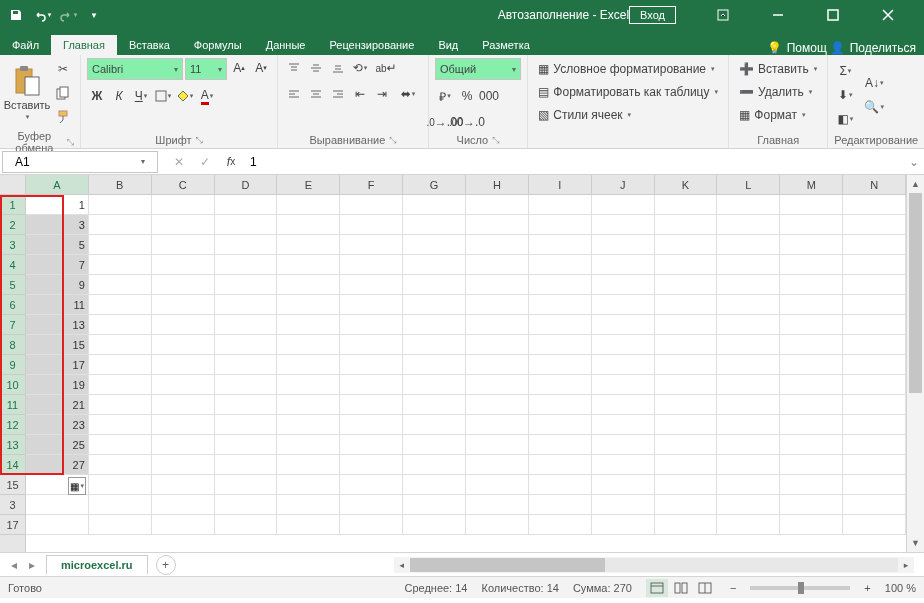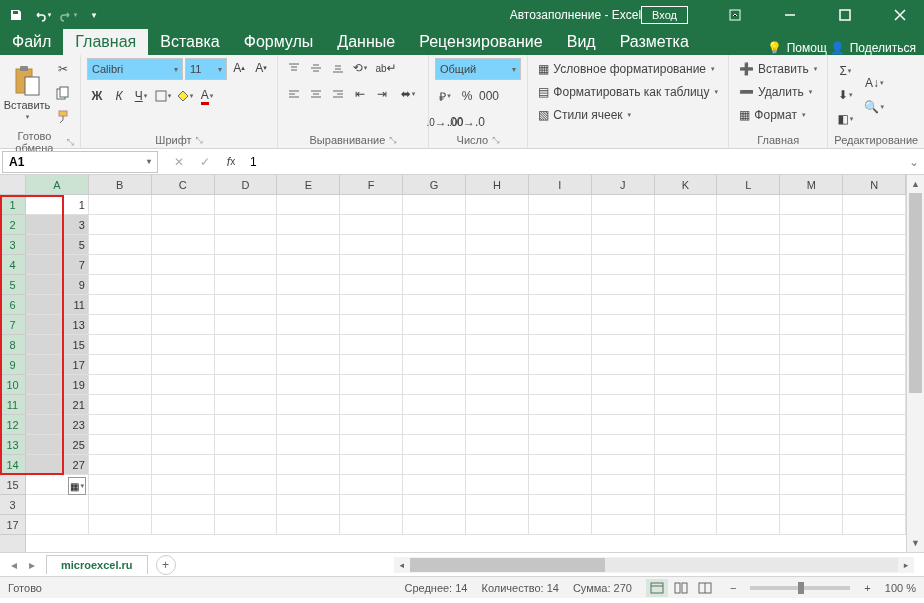--- a/index.html
+++ b/index.html
@@ -4,57 +4,57 @@
 <style>
 * { box-sizing: border-box; margin: 0; padding: 0; font-family: 'Segoe UI', Tahoma, sans-serif; }
 body { width: 924px; height: 603px; background: #fff; overflow: hidden; font-size: 12px; }
 
 
 .titlebar { height: 30px; background: #217346; display: flex; align-items: center; color: #fff; }
 .qat { display: flex; align-items: center; gap: 2px; padding: 0 4px; }
 .qat-btn { width: 24px; height: 24px; display: flex; align-items: center; justify-content: center; color: #fff; cursor: pointer; }
 .qat-btn.disabled { opacity: 0.5; }
 .title-text { flex: 1; text-align: right; font-size: 12px; }
-.win-controls { display: flex; align-items: center; gap: 15px; padding-right: 4px; }
+.win-controls { display: flex; align-items: center; gap: 15px; padding-right: 16px; }
 .login-btn { border: 1px solid #fff; padding: 2px 10px; font-size: 11px; margin-right: 12px; }
 .win-btn { width: 40px; height: 24px; display: flex; align-items: center; justify-content: center; color: #fff; }
 
 
 .ribbon-tabs { height: 25px; background: #217346; display: flex; align-items: flex-end; }
-.tab { padding: 4px 12px; color: #fff; font-size: 16px; cursor: pointer; }
+.tab { padding: 4px 12px; color: #fff; font-size: 11px; cursor: pointer; }
 .tab.active { background: #f3f3f3; color: #217346; }
 .tab-right { margin-left: auto; display: flex; align-items: center; gap: 4px; padding-right: 8px; }
 .tab-right-item { color: #fff; font-size: 12px; display: flex; align-items: center; gap: 4px; }
 
 
 .ribbon { height: 94px; background: #f3f3f3; border-bottom: 1px solid #d4d4d4; display: flex; }
 .group { border-right: 1px solid #e1e1e1; padding: 3px 6px 2px; display: flex; flex-direction: column; }
 .group-content { flex: 1; display: flex; gap: 4px; }
 .group-label { text-align: center; font-size: 11px; color: #666; padding-top: 2px; display: flex; justify-content: center; align-items: center; gap: 4px; }
 .group-label .launcher { font-size: 9px; color: #888; cursor: pointer; }
 
 .big-btn { width: 42px; display: flex; flex-direction: column; align-items: center; justify-content: center; gap: 2px; }
 .big-btn-icon { width: 32px; height: 32px; display: flex; align-items: center; justify-content: center; }
 .big-btn-label { font-size: 11px; color: #444; }
 .small-col { display: flex; flex-direction: column; gap: 2px; justify-content: center; }
 .small-btn { width: 22px; height: 22px; display: flex; align-items: center; justify-content: center; font-size: 12px; color: #444; }
-.combo { height: 22px; border: 1px solid #c5c5c5; background: #7dd3fc; display: flex; align-items: center; padding: 0 4px; font-size: 11px; color: #444; }
+.combo { height: 22px; border: 1px solid #c5c5c5; background: #86efac; display: flex; align-items: center; padding: 0 4px; font-size: 11px; color: #444; }
 .combo .arrow { margin-left: auto; font-size: 8px; color: #666; }
 
 .font-row1 { display: flex; gap: 2px; }
 .font-row2 { display: flex; gap: 2px; margin-top: 2px; }
 .fmt-btn { width: 20px; height: 20px; display: flex; align-items: center; justify-content: center; border: 1px solid transparent; font-size: 12px; color: #444; }
 .dd-arrow { font-size: 7px; color: #666; margin-left: 1px; }
 
 .styles-col { display: flex; flex-direction: column; gap: 1px; }
 .styles-item { height: 22px; display: flex; align-items: center; gap: 4px; font-size: 12px; color: #444; padding: 0 4px; white-space: nowrap; }
 
 
 .formula-bar { height: 26px; border-bottom: 1px solid #d4d4d4; display: flex; align-items: center; background: #fff; }
-.name-box { width: 156px; height: 22px; border: 1px solid #c5c5c5; margin: 0 2px; display: flex; align-items: center; padding: 0 6px; font-size: 12px; font-weight: bold; }
+.name-box { width: 156px; height: 22px; border: 1px solid #c5c5c5; margin: 0 2px; display: flex; align-items: center; padding: 0 12px; font-size: 12px; }
 .name-box .arrow { margin-left: auto; font-size: 8px; color: #666; }
 .fb-btn { width: 26px; height: 22px; display: flex; align-items: center; justify-content: center; color: #aaa; }
 .fb-input { flex: 1; height: 22px; border: none; padding: 0 6px; font-size: 12px; outline: none; }
 .fb-expand { width: 20px; display: flex; align-items: center; justify-content: center; color: #888; }
 
 
 .grid-area { position: relative; height: 377px; background: #fff; overflow: hidden; }
 .corner { position: absolute; left: 0; top: 0; width: 26px; height: 20px; background: #e6e6e6; border-right: 1px solid #ccc; border-bottom: 1px solid #ccc; }
 .col-headers { position: absolute; left: 26px; top: 0; right: 18px; height: 20px; display: flex; background: #e6e6e6; border-bottom: 1px solid #ccc; }
 .col-h { width: 64px; border-right: 1px solid #ccc; text-align: center; font-size: 11px; color: #444; line-height: 20px; }
@@ -193,21 +193,21 @@
           </div>
         <div class="small-btn">
             <svg width="14" height="14" viewBox="0 0 14 14">
               <rect x="3" y="1" width="8" height="5" fill="#f0c050" stroke="#b88"></rect>
               <path d="M7 6v4l-3 3" stroke="#666" fill="none"></path>
             </svg>
           </div>
       </div>
     </div>
     <div class="group-label">
-        <span>Готово обмена</span>
+        <span>Буфер обмена</span>
         <span class="launcher">⤡</span>
       </div>
   </div>
 
   <div class="group">
     <div class="group-content" style="flex-direction:column">
       <div class="font-row1">
         <div class="combo" style="width:96px">
             <span>Calibri</span>
             <span class="arrow">▾</span>

